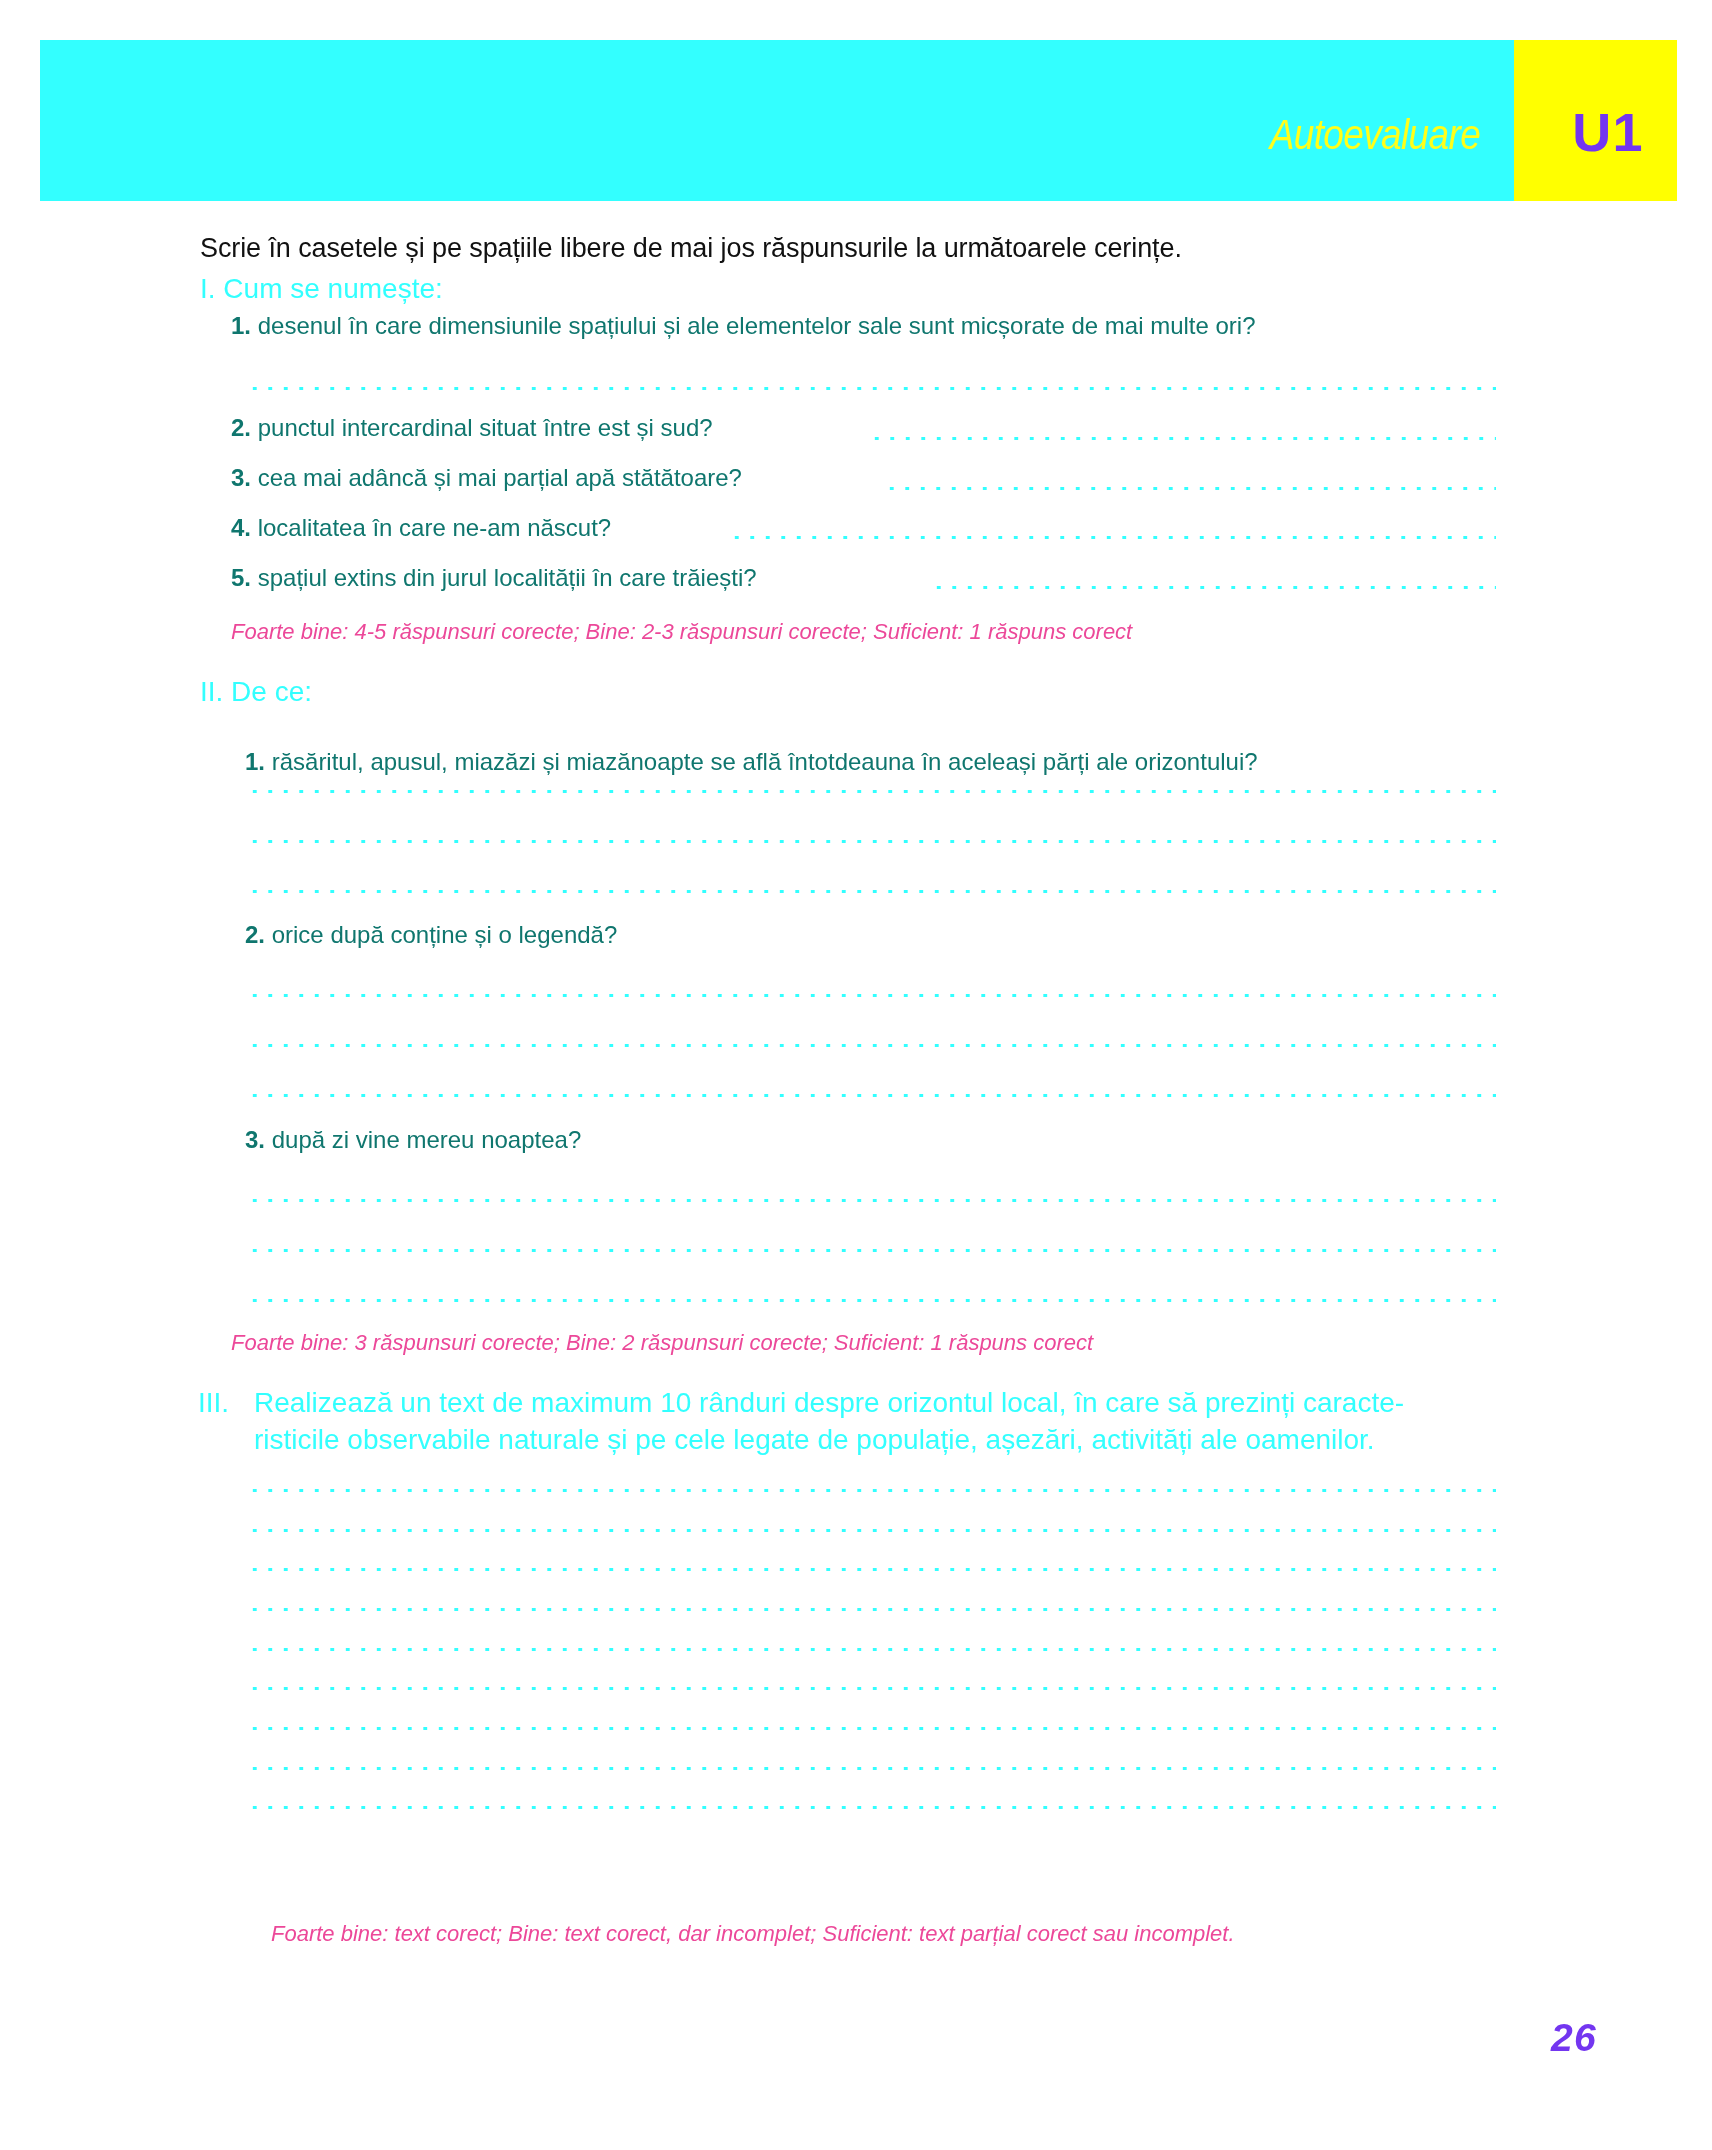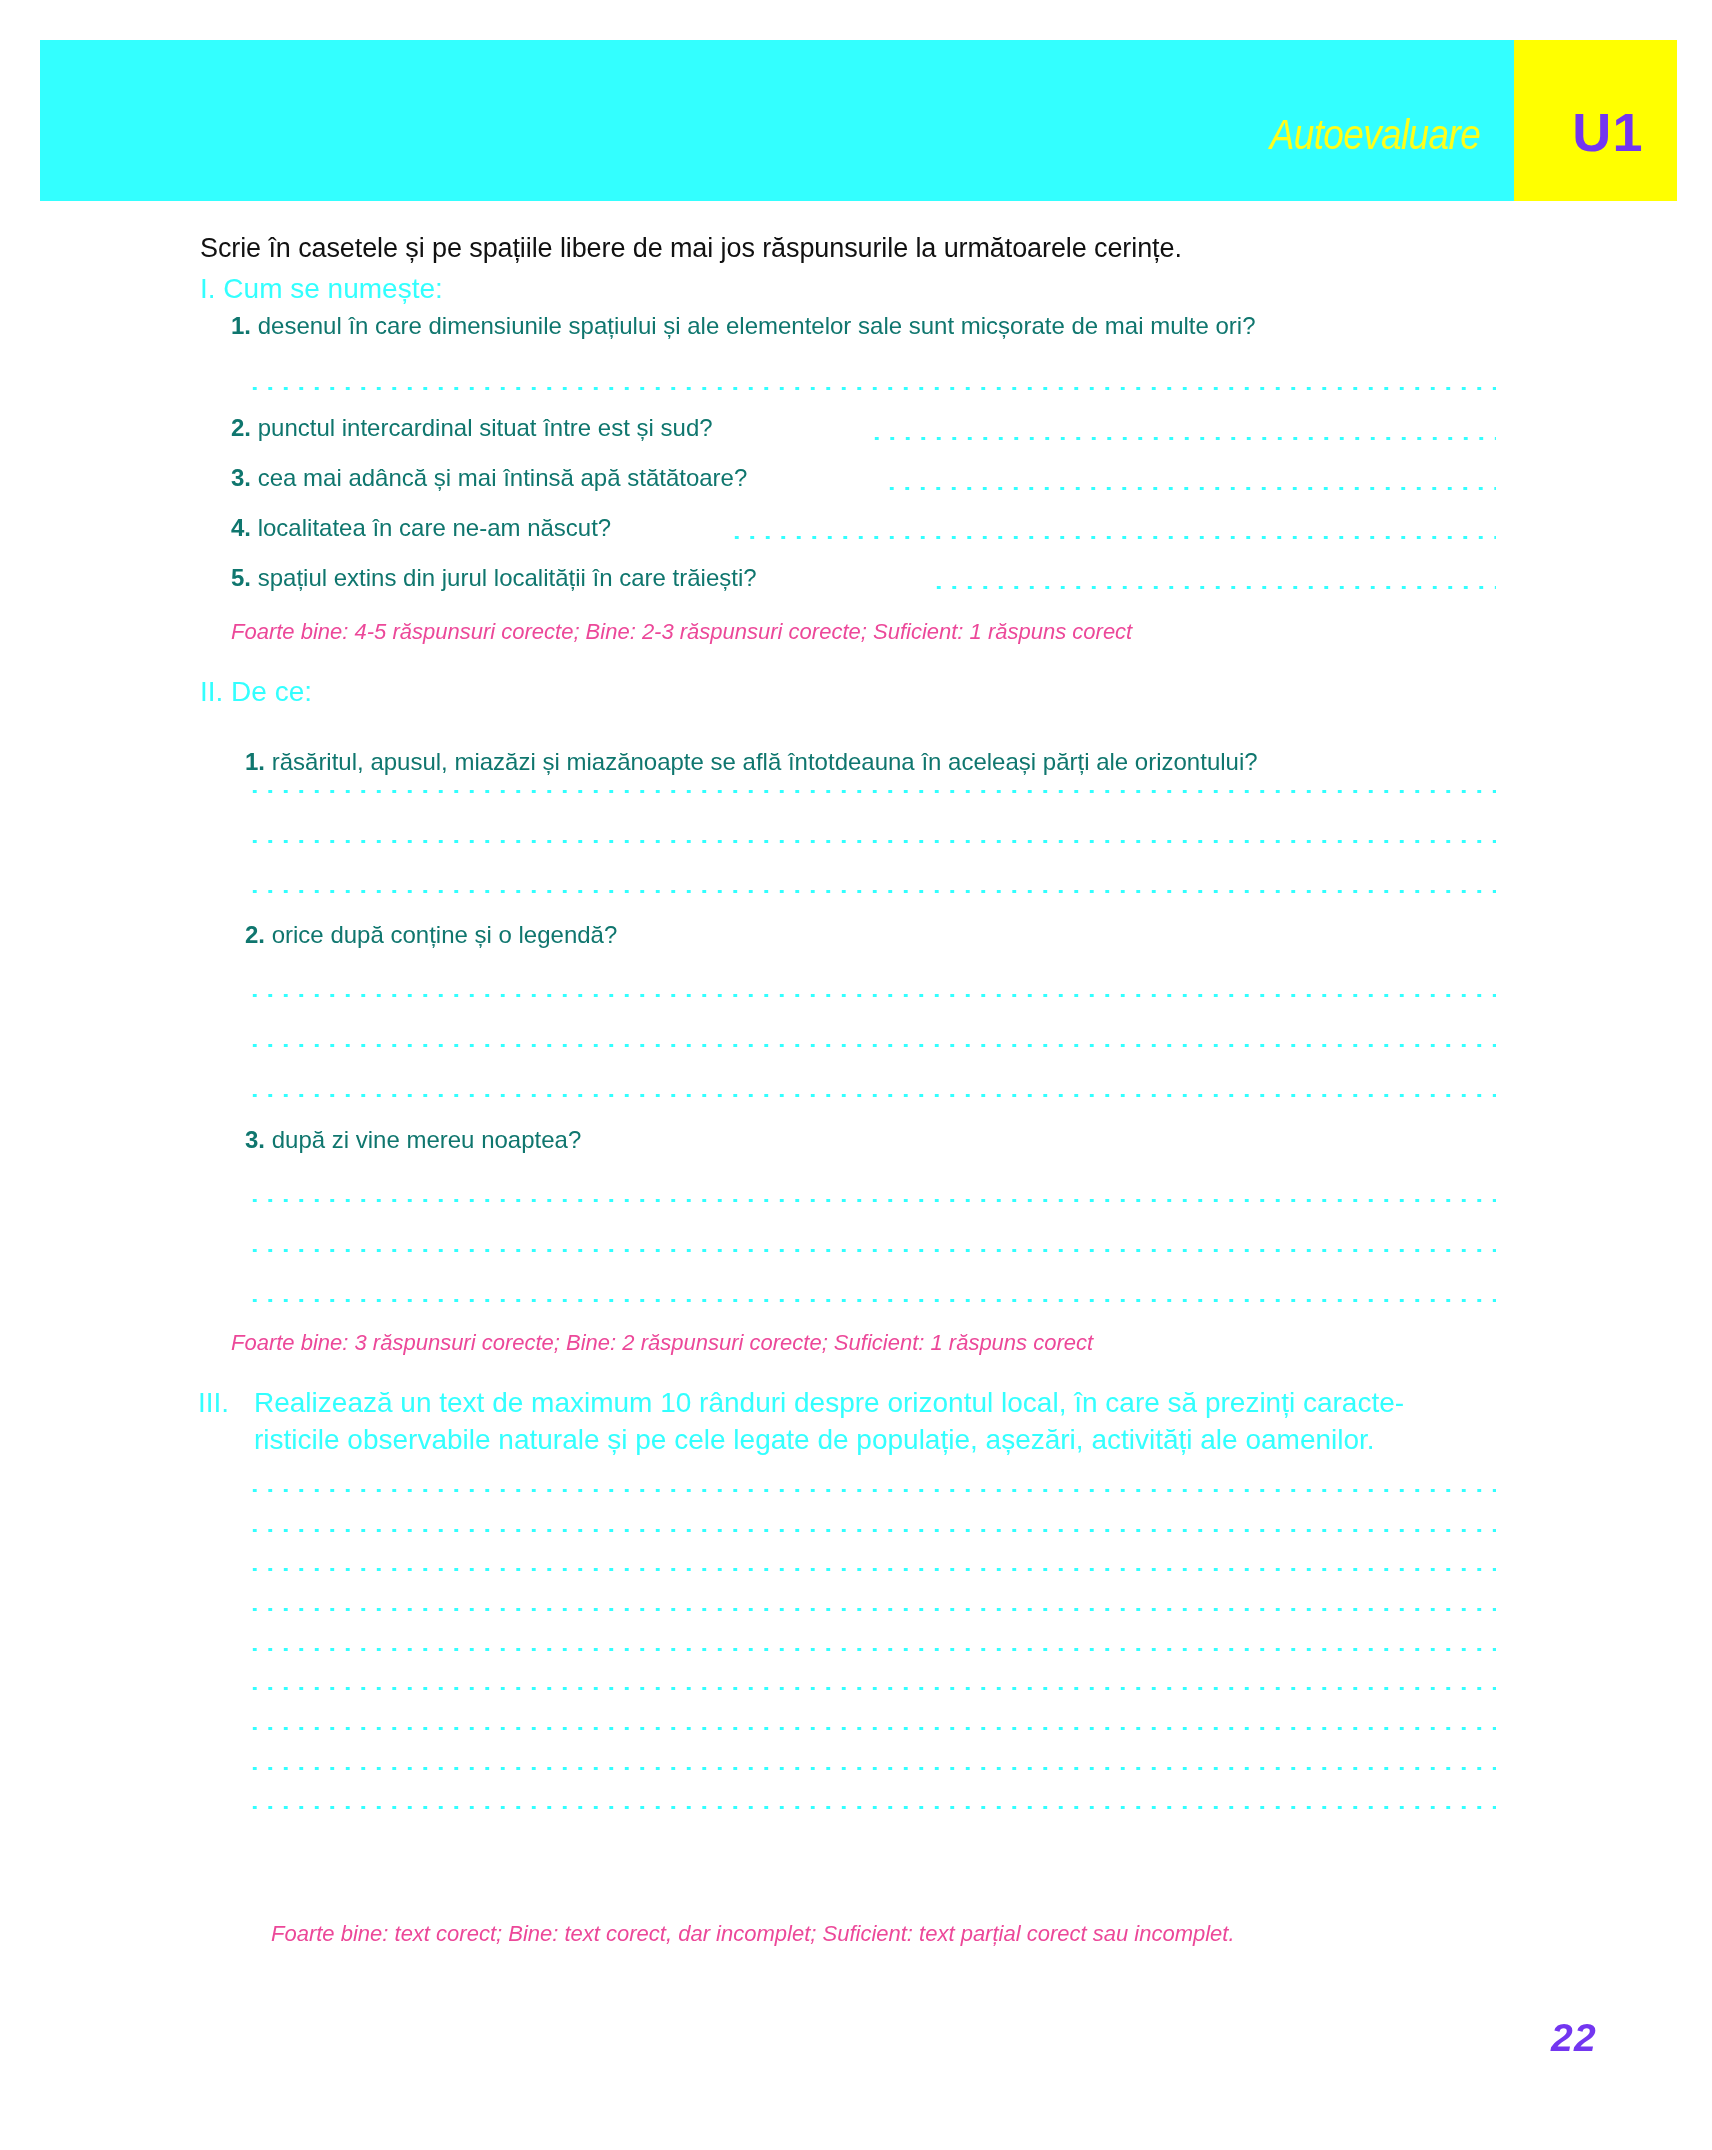--- a/index.html
+++ b/index.html
@@ -45,21 +45,21 @@
 <div class="abs dots" style="left:247px; top:386px; width:1249px;"></div>
 
 <div class="abs q" style="left:231px; top:414px;">
   <b>2.</b>
   <span>punctul intercardinal situat între est și sud?</span>
 </div>
 <div class="abs dots" style="left:869px; top:436px; width:627px;"></div>
 
 <div class="abs q" style="left:231px; top:464px;">
   <b>3.</b>
-  <span>cea mai adâncă și mai întinsă apă stătătoare?</span>
+  <span>cea mai adâncă și mai parțial apă stătătoare?</span>
 </div>
 <div class="abs dots" style="left:884px; top:486px; width:612px;"></div>
 
 <div class="abs q" style="left:231px; top:514px;">
   <b>4.</b>
   <span>localitatea în care ne-am născut?</span>
 </div>
 <div class="abs dots" style="left:729px; top:535px; width:767px;"></div>
 
 <div class="abs q" style="left:231px; top:564px;">
@@ -107,14 +107,14 @@
 <div class="abs dots" style="left:247px; top:1567px; width:1249px;"></div>
 <div class="abs dots" style="left:247px; top:1607px; width:1249px;"></div>
 <div class="abs dots" style="left:247px; top:1647px; width:1249px;"></div>
 <div class="abs dots" style="left:247px; top:1686px; width:1249px;"></div>
 <div class="abs dots" style="left:247px; top:1726px; width:1249px;"></div>
 <div class="abs dots" style="left:247px; top:1766px; width:1249px;"></div>
 <div class="abs dots" style="left:247px; top:1805px; width:1249px;"></div>
 
 <div class="abs note" style="left:231px; top:1921px;margin-left:40px;">Foarte bine: text corect; Bine: text corect, dar incomplet; Suficient: text parțial corect sau incomplet.</div>
 
-<div class="abs page-num">22</div>
+<div class="abs page-num">26</div>
 
 
 </body></html>

